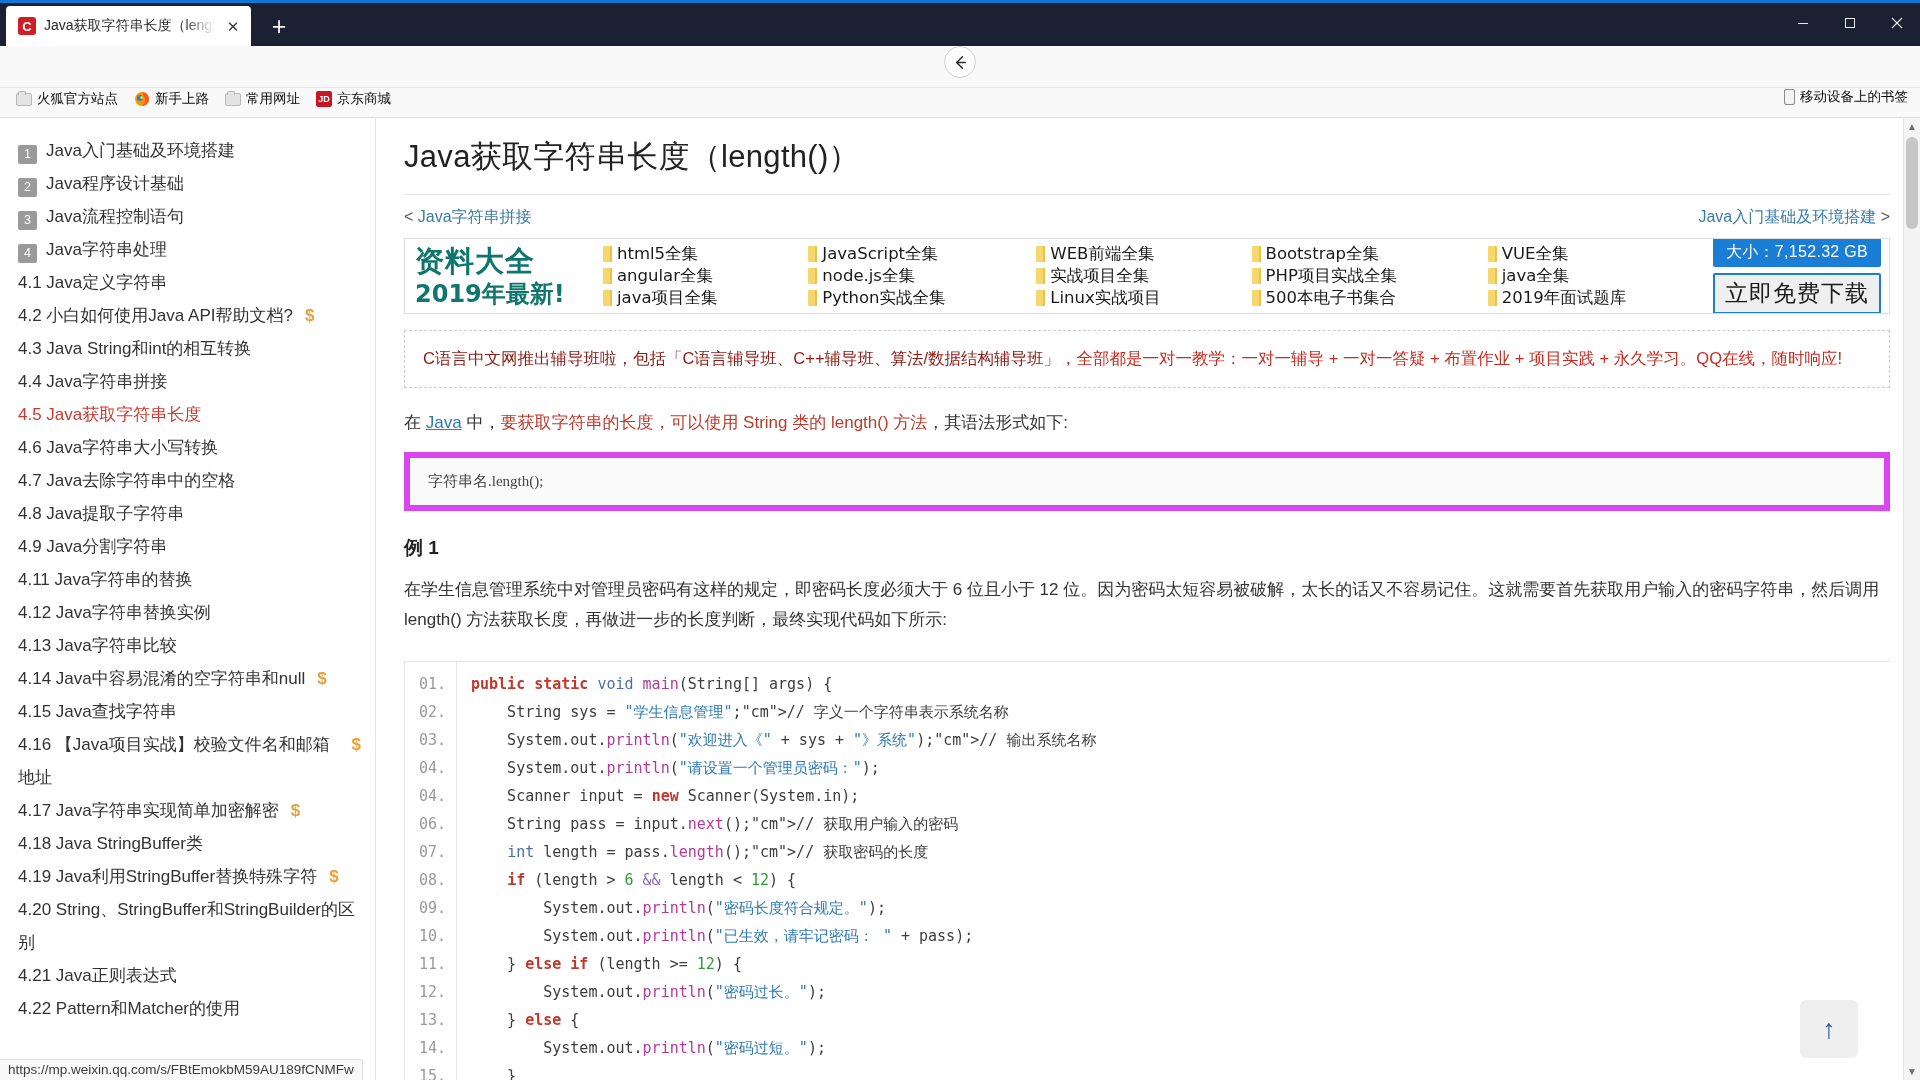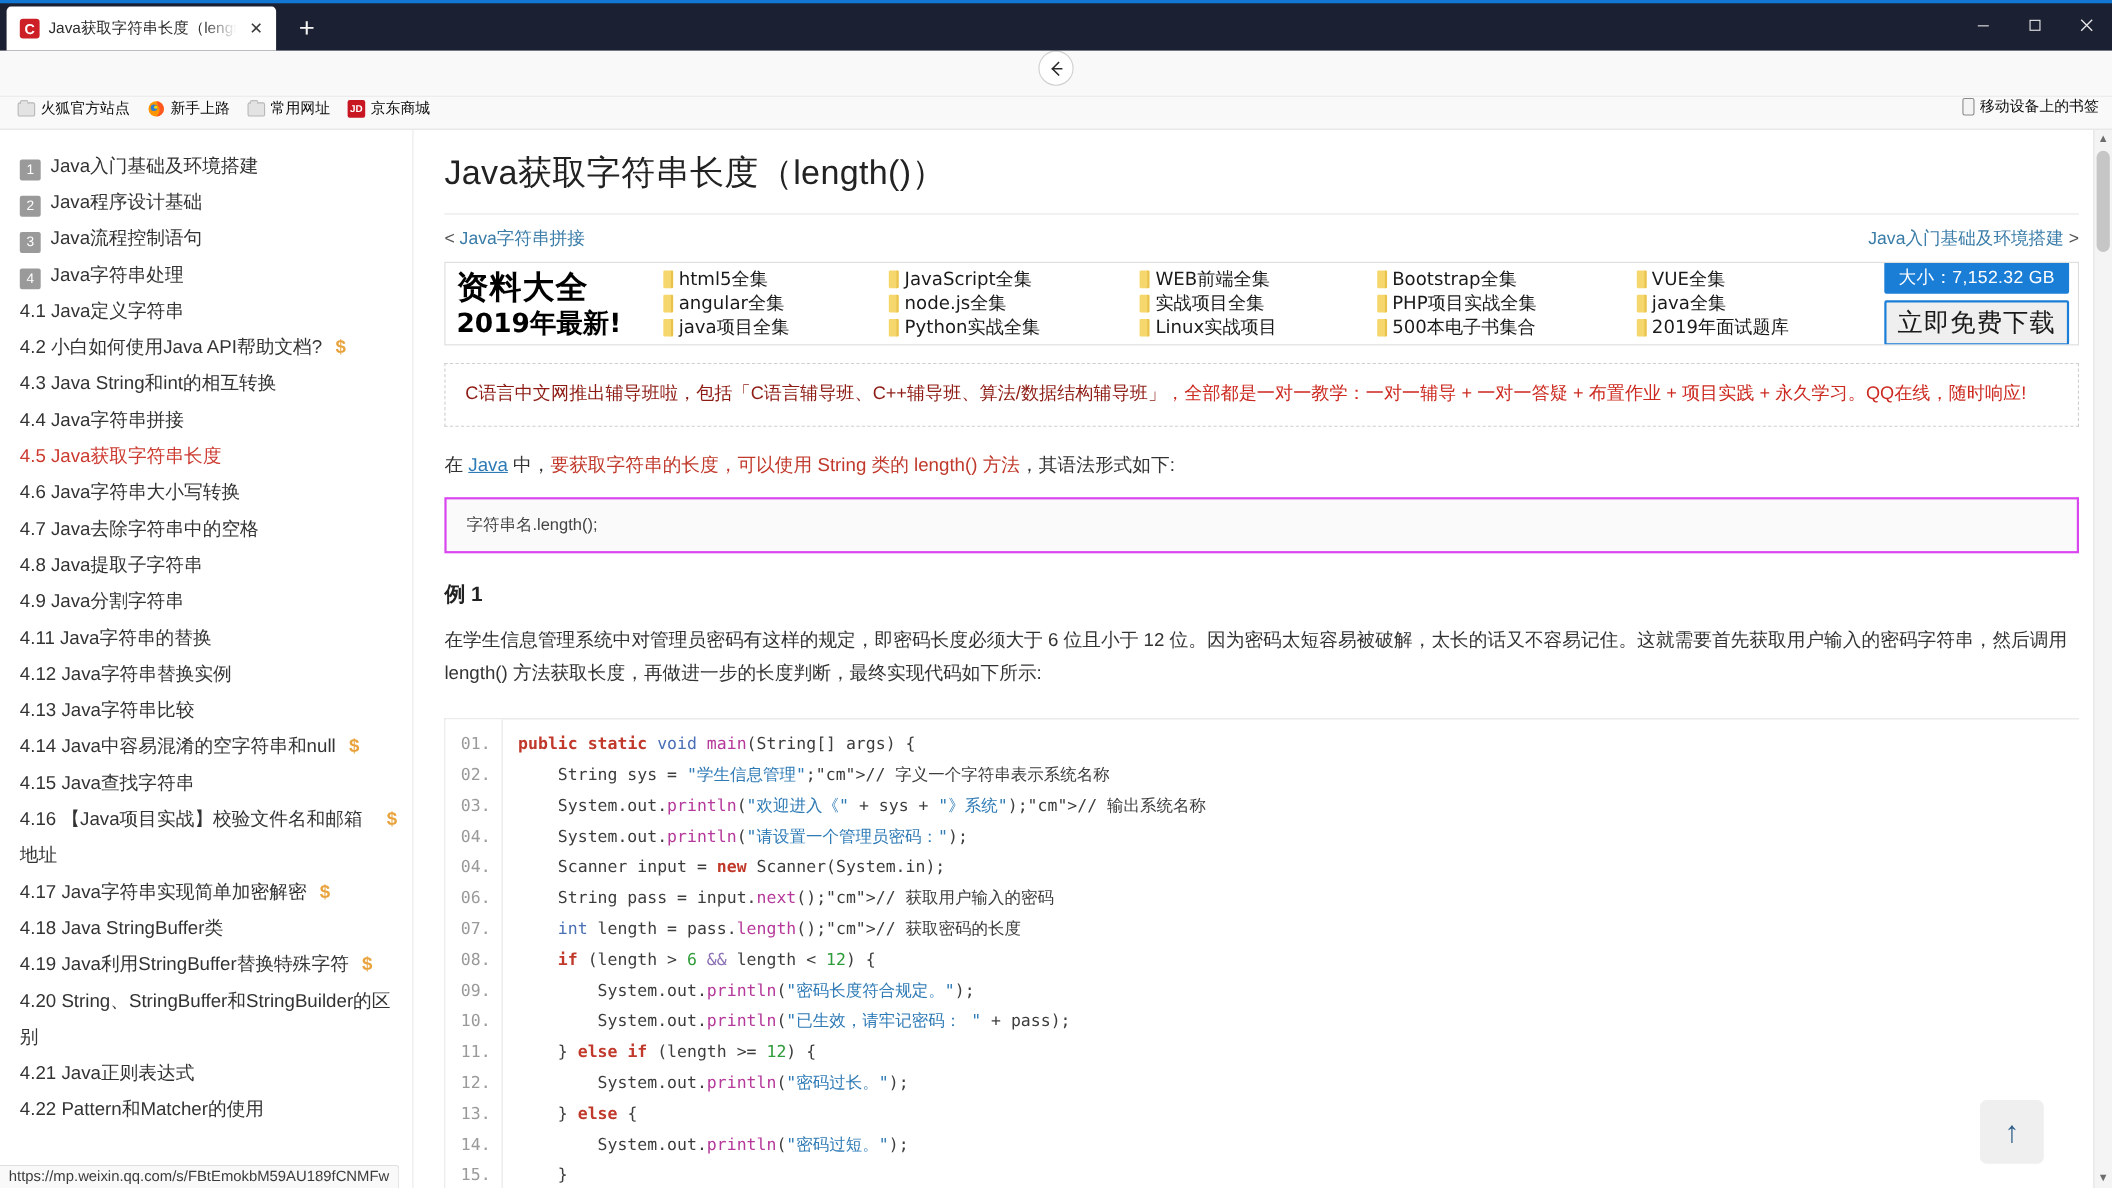--- a/index.html
+++ b/index.html
@@ -236,21 +236,21 @@
     height: 76px;
     display: flex;
     align-items: center;
     background: #fff;
     padding: 3px 8px 3px 10px;
     gap: 10px;
     overflow:hidden;
   }
   .ad-brand {
     flex: 0 0 auto; width: 178px;
-    color: #000000; font-weight: bold;
+    color: #0f766e; font-weight: bold;
     line-height: 1;
     text-align: left;
     font-family: "DejaVu Sans", sans-serif;
   }
   .ad-brand .l1 { font-size: 29px; letter-spacing: 1px; }
   .ad-brand .l2 { font-size: 24px; margin-top: 6px; letter-spacing: 0px; }
   .ad-cols {
     flex: 1 1 auto; display: grid;
     grid-template-columns: repeat(6, auto);
     grid-auto-rows: 22px;
@@ -292,23 +292,23 @@
 
   .para {
     margin-top: 20px; font-size: 17px; line-height: 30px; color: #333;
   }
   .para .blue { color: #2d7ab5; }
   .para .red { color: #c0392b; }
 
   .codebox {
     margin-top: 14px;
     background: #fafafa;
-    border: 2px solid #d946ef;
+    border: 6px solid #d946ef;
     padding: 14px 18px;
-    font-family: Liberation Sans, sans-serif;
+    font-family: Liberation Serif, serif;
     font-size: 15px; color: #444;
   }
   .h-ex {
     margin-top: 24px; font-size: 19px; font-weight: bold; color: #222;
   }
 
   
   .listing {
     margin-top: 26px;
     border: 1px solid #e3e3e3;

